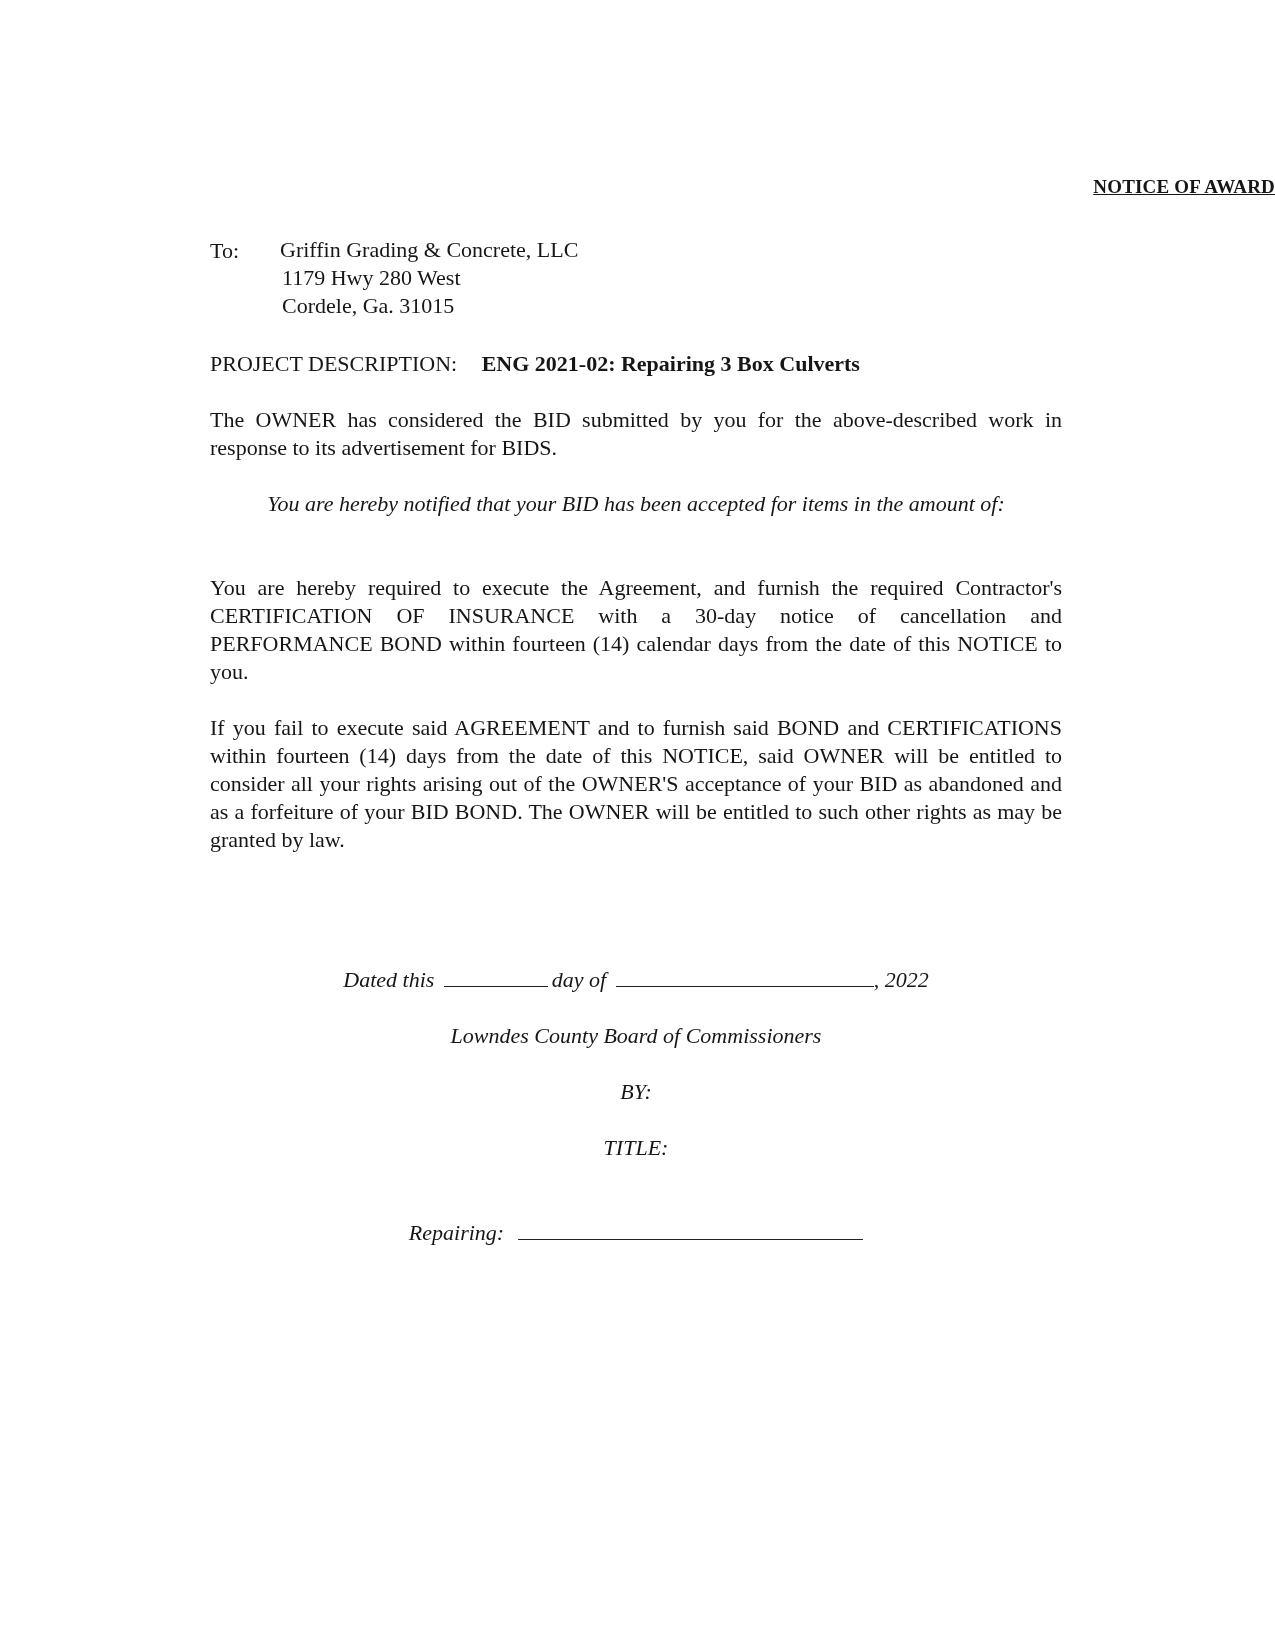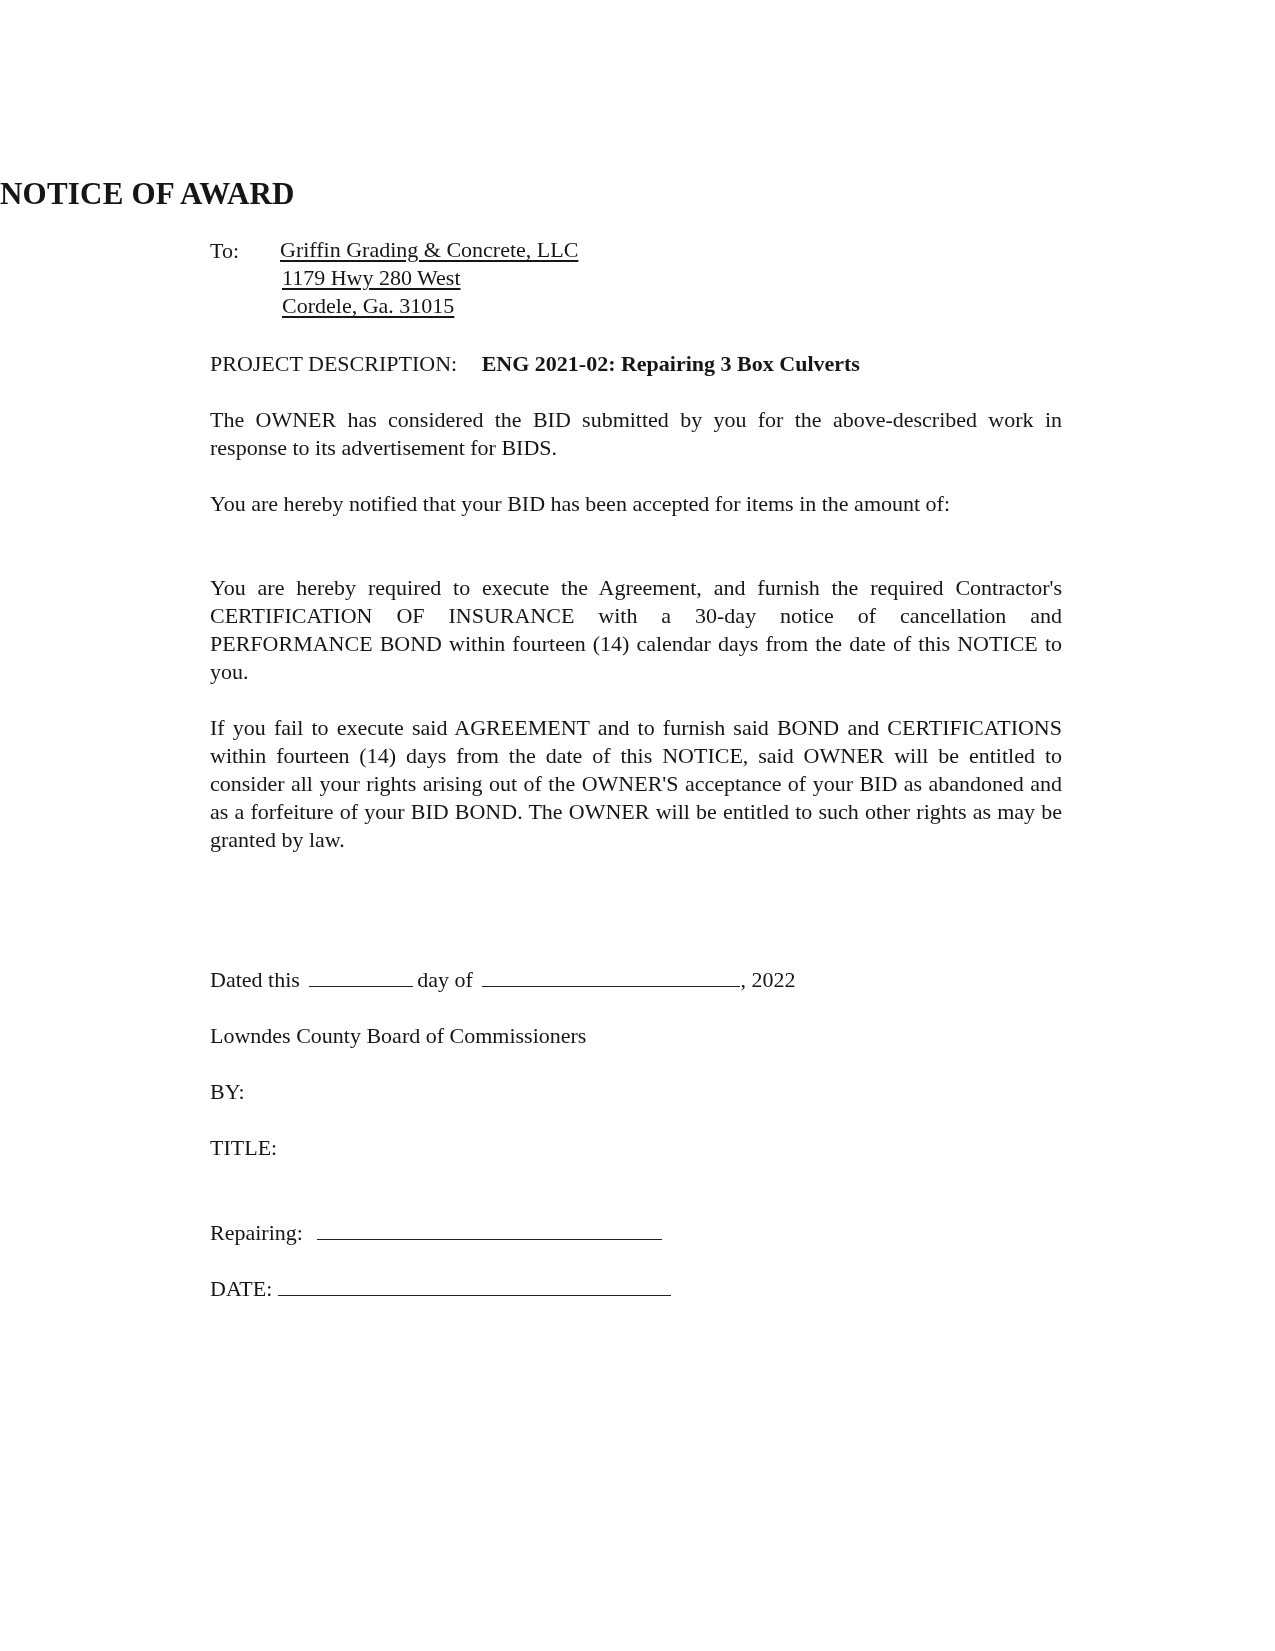--- a/index.html
+++ b/index.html
@@ -4,33 +4,33 @@
 <style>
   html, body { margin: 0; padding: 0; background: #ffffff; }
   body {
     width: 1275px; height: 1651px; position: relative; overflow: hidden;
     font-family: "Liberation Serif", "DejaVu Serif", serif;
     color: #161616;
   }
   .page { position: absolute; left: 0; top: 0; width: 1275px; height: 1651px; }
   .title {
     position: absolute; left: 0; width: 1275px; top: 176px;
-    text-align: left; font-weight: bold; font-size: 31px; letter-spacing: 0.2px;
+    text-align: right; font-weight: bold; font-size: 19px; letter-spacing: 0.2px; text-decoration: underline;
   }
   .to-block { position: absolute; left: 210px; top: 236px; font-size: 22px; line-height: 28px; }
   .to-label { position: absolute; left: 0; top: 1px; text-align: right; }
   .to-lines { position: absolute; left: 70px; top: 0; white-space: nowrap; }
-  .to-lines div { text-decoration: underline; text-underline-offset: 3px; }
+  .to-lines div { text-underline-offset: 3px; }
   .to-lines div.l2, .to-lines div.l3 { margin-left: 2px; }
 
   .para {
     position: absolute; left: 210px; width: 852px;
     font-size: 22px; line-height: 28px; text-align: justify;
   }
-  .para.left { text-align: left; }
+  .para.left { text-align: center; font-style: italic; }
   .project { top: 350px; white-space: nowrap; }
   .project .bold { font-weight: bold; margin-left: 8px; }
   .p1 { top: 406px; }
   .p2 { top: 490px; }
   .amount { font-weight: bold; text-decoration: underline; text-underline-offset: 3px; display: block; }
   .p3 { top: 574px; }
   .p4 { top: 714px; }
   .p5 { top: 882px; }
   .dated { top: 966px; white-space: nowrap; }
   .blank { display: inline-block; border-bottom: 1.5px solid #222; height: 20px; vertical-align: baseline; }
@@ -85,17 +85,14 @@
   <div class="para left by">BY:</div>
 
   <div class="para left board">Lowndes County Board of Commissioners</div>
 
   <div class="para left ttl">TITLE:</div>
 
   <div class="para left contractor">
     <span>Repairing:</span><span class="blank b-contractor"></span>
   </div>
 
-  <div class="para left date">
-    <span>DATE:</span><span class="blank b-date"></span>
-  </div>
 
 </div>
 
 </body></html>

